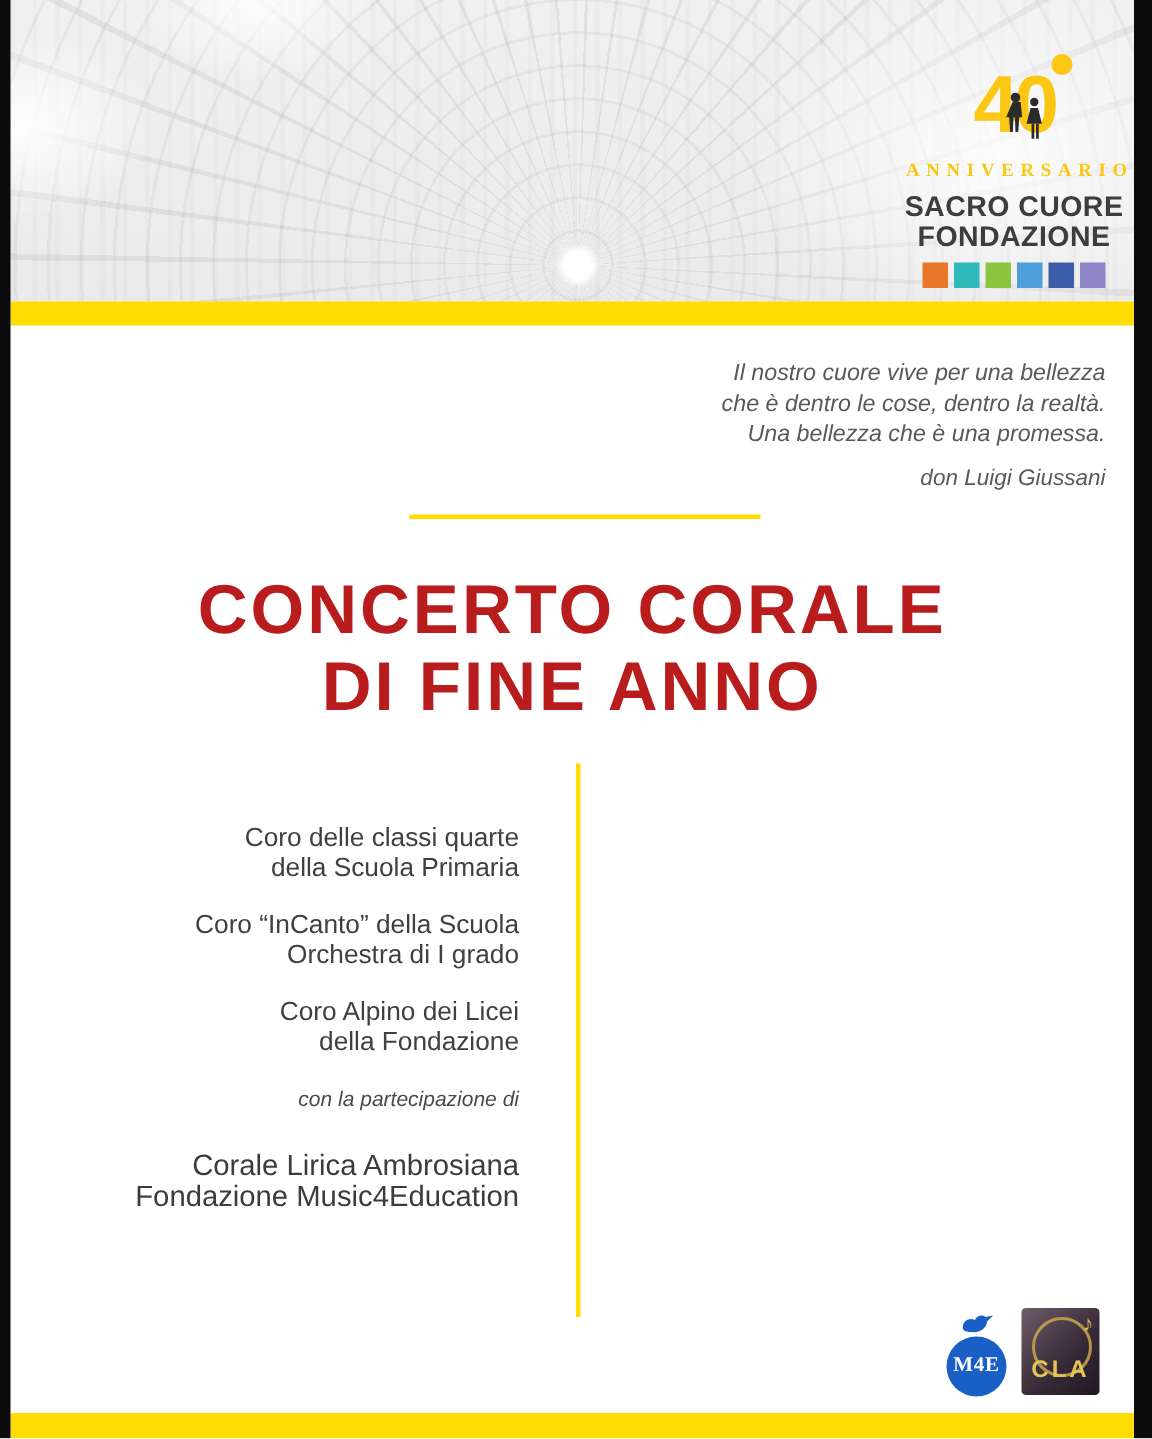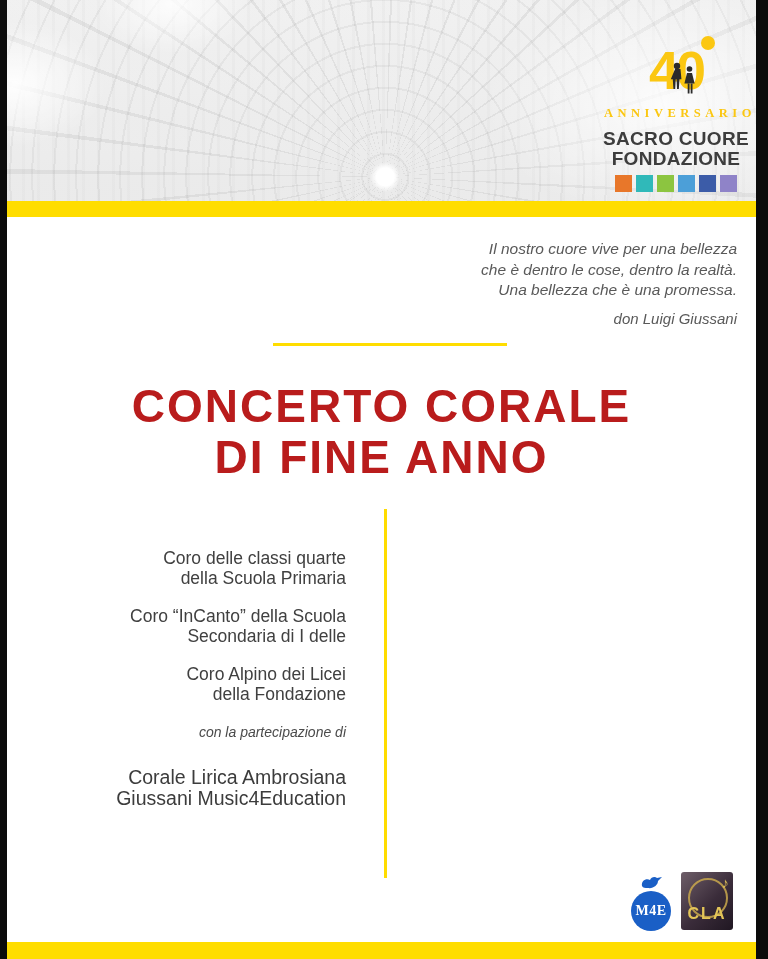--- a/index.html
+++ b/index.html
@@ -138,30 +138,30 @@
 
   <div class="vline"></div>
 
   <div class="choirs">
     <div class="choir">
       <div>Coro delle classi quarte</div>
       <div>della Scuola Primaria</div>
     </div>
     <div class="choir">
       <div>Coro “InCanto” della Scuola</div>
-      <div>Secondaria di I delle</div>
+      <div>Orchestra di I grado</div>
     </div>
     <div class="choir">
       <div>Coro Alpino dei Licei</div>
       <div>della Fondazione</div>
     </div>
     <div class="participation-intro">con la partecipazione di</div>
     <div class="participation-names">
       <div>Corale Lirica Ambrosiana</div>
-      <div>Giussani Music4Education</div>
+      <div>Fondazione Music4Education</div>
     </div>
   </div>
 
 
 
   <div class="m4e">
     <span class="m4e-bird">
       <svg width="26" height="16" viewBox="0 0 26 16">
         <path fill="#1A5FC6" d="M4 11 C3 6 8 3 12 5 C13 2 17 1 19 3 L24 2 L20 6 C20 10 15 14 10 13 C7 13 5 13 4 11 Z"></path>
       </svg>

